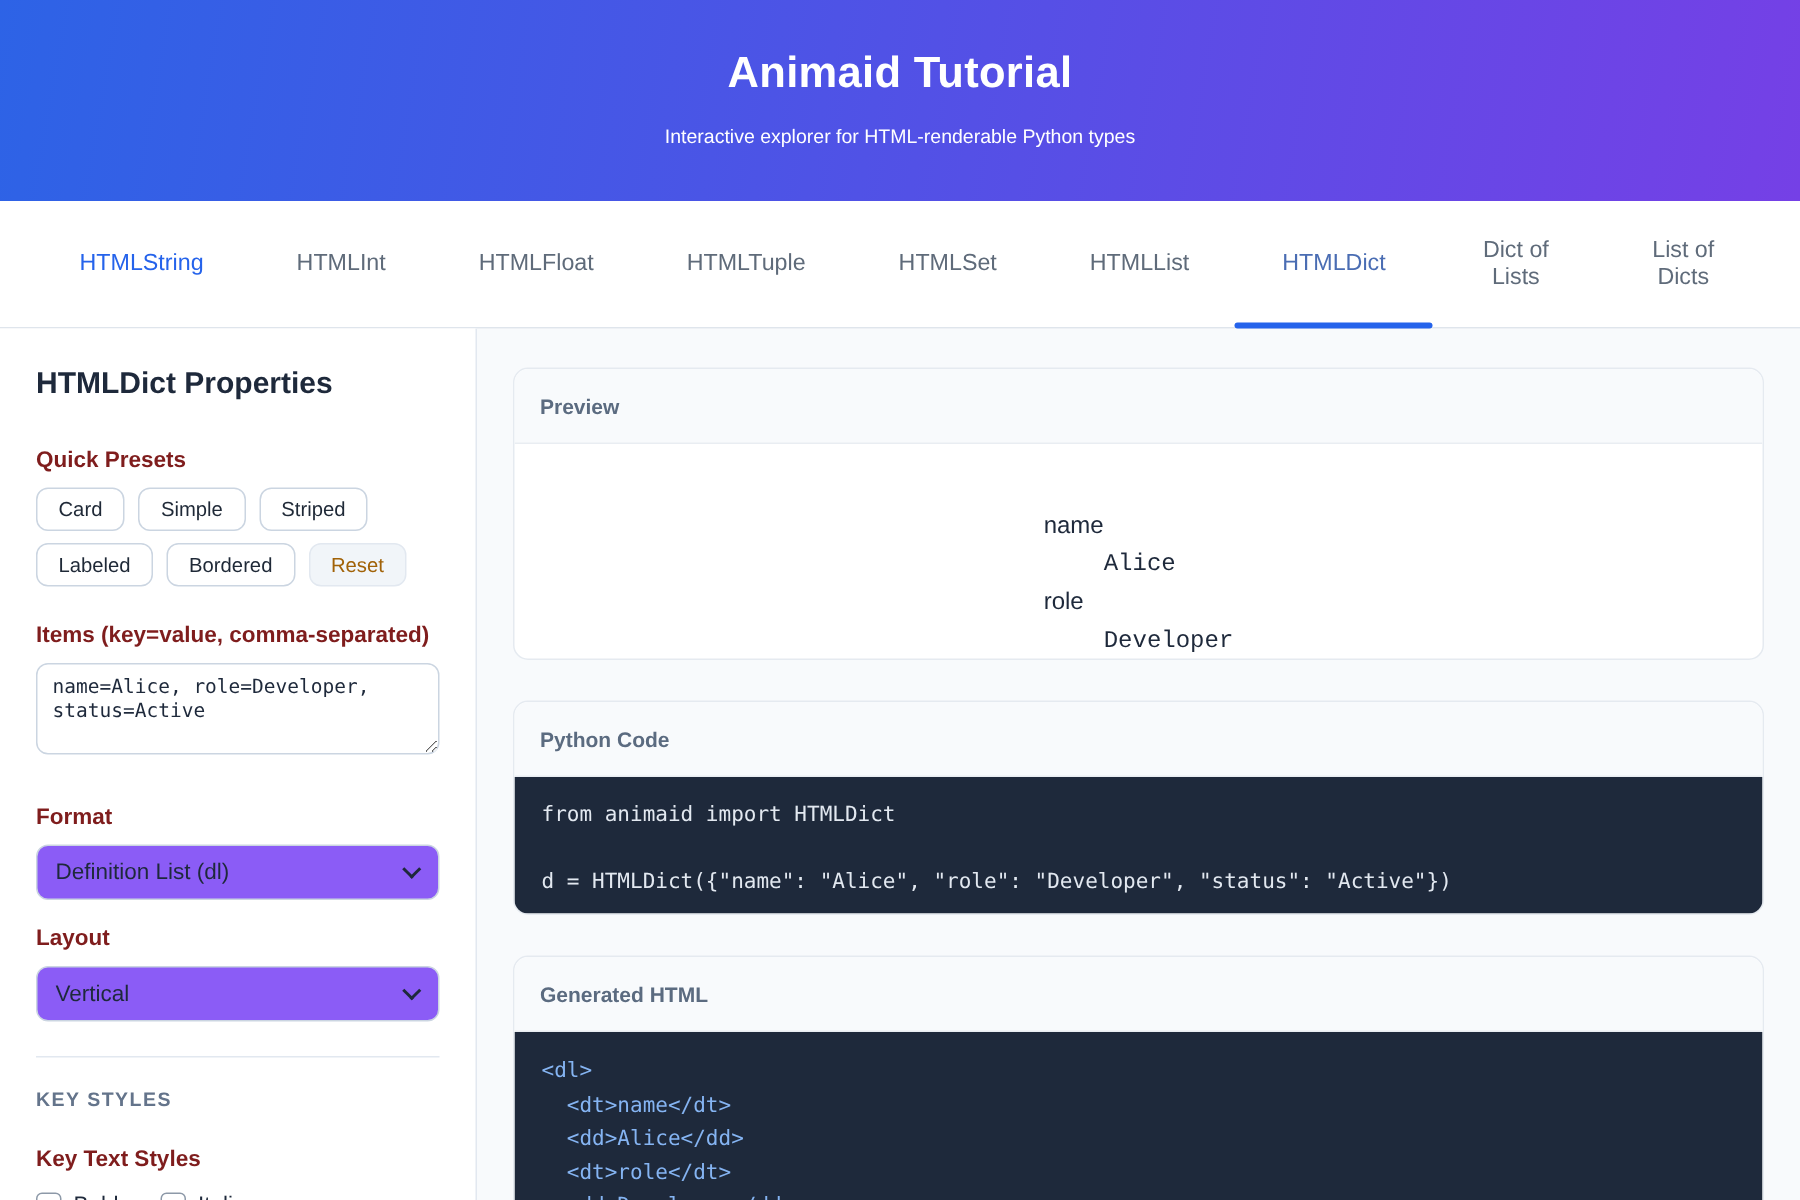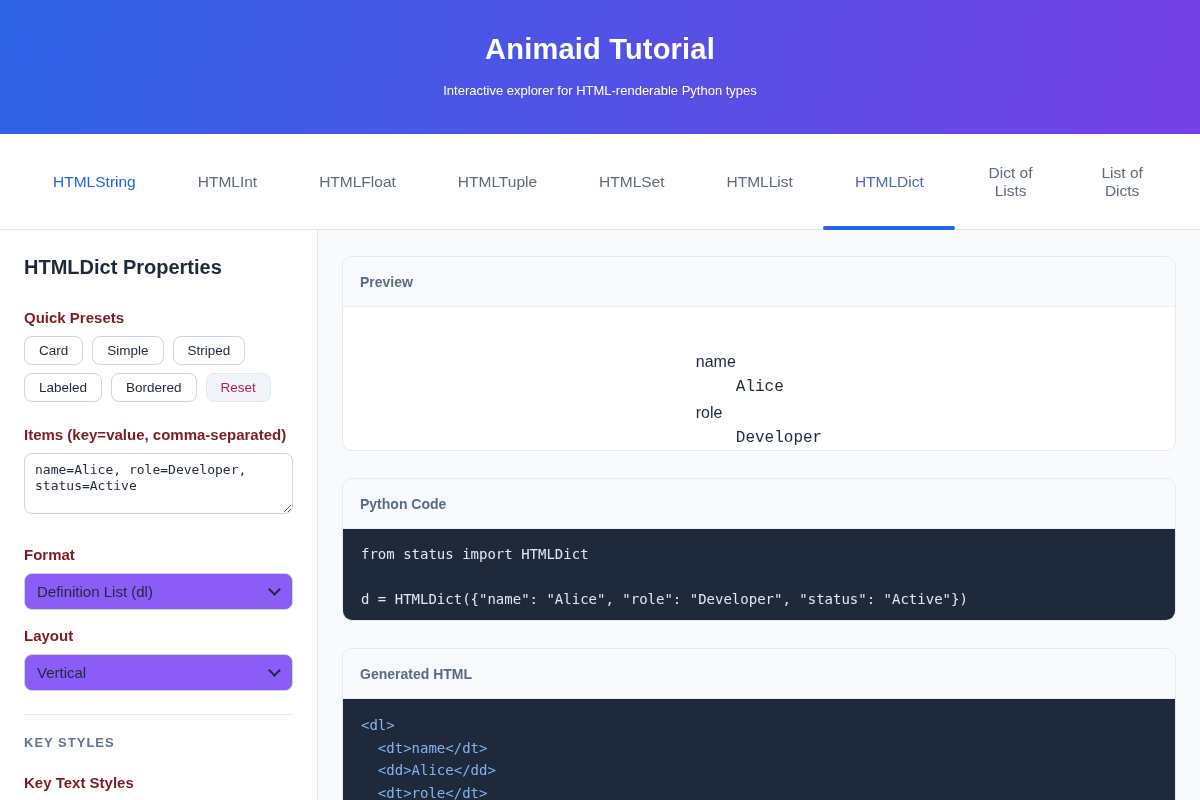--- a/index.html
+++ b/index.html
@@ -24,21 +24,21 @@
     letter-spacing: 0.2px;
   }
   .hero p {
     margin-top: 17px;
     font-size: 13px;
     font-weight: 400;
   }
 
   
   .tabbar {
-    height: 96px;
+    height: 85px;
     background: #ffffff;
     border-bottom: 1px solid #dfe5ec;
     display: flex;
     justify-content: center;
     align-items: center;
     gap: 62px;
   }
   .tab {
     position: relative;
     height: 100%;
@@ -96,21 +96,21 @@
     height: 29px;
     padding: 0 14px;
     font-family: "Liberation Sans", sans-serif;
     font-size: 13.5px;
     color: #1f2937;
     cursor: pointer;
   }
   .preset-btn--reset {
     background: #f1f5f9;
     border-color: #e2e8f0;
-    color: #be185d;
+    color: #a16207;
   }
   .mt-lg { margin-top: 24px; }
   .items-textarea {
     width: 100%;
     height: 61px;
     border: 1px solid #cbd5e1;
     border-radius: 8px;
     padding: 8px 10px;
     font-family: "DejaVu Sans Mono", monospace;
     font-size: 13px;
@@ -302,21 +302,21 @@
           <dd>Alice</dd>
           <dt>role</dt>
           <dd>Developer</dd>
         </dl>
       </div>
     </section>
 
     <section class="card">
       <div class="card-header">Python Code</div>
       <div class="code-block code-block--py">
-        <div class="code-line">from status import HTMLDict</div>
+        <div class="code-line">from animaid import HTMLDict</div>
         <div class="code-line"></div>
         <div class="code-line">d = HTMLDict({"name": "Alice", "role": "Developer", "status": "Active"})</div>
       </div>
     </section>
 
     <section class="card">
       <div class="card-header">Generated HTML</div>
       <div class="code-block code-block--html">
         <div class="code-line">&lt;dl&gt;</div>
         <div class="code-line">  &lt;dt&gt;name&lt;/dt&gt;</div>

